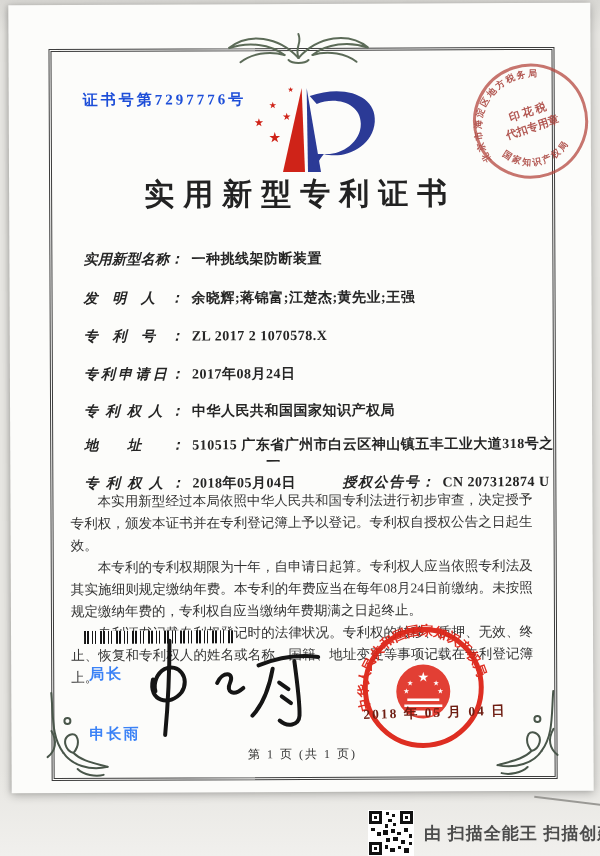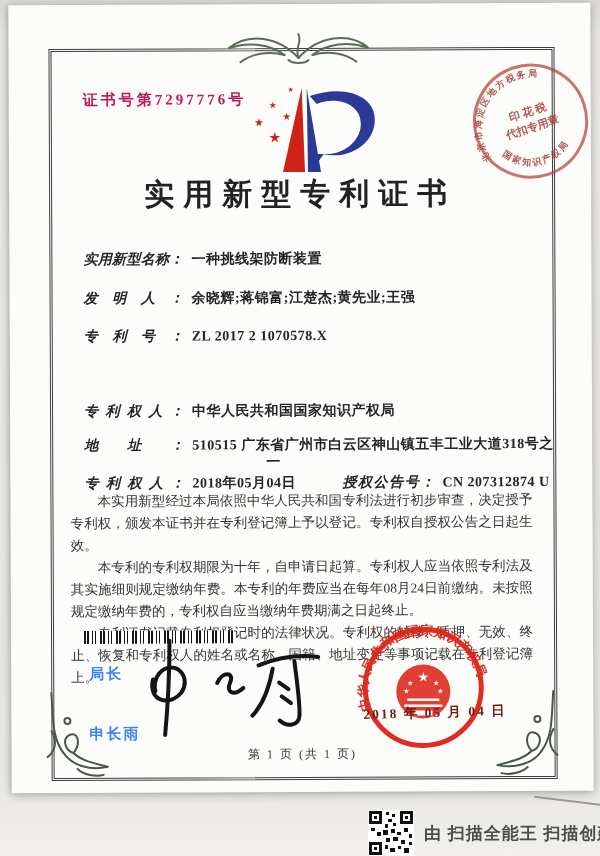--- a/index.html
+++ b/index.html
@@ -14,21 +14,21 @@
     box-shadow:0 2px 10px rgba(0,0,0,.28), -2px 0 4px rgba(0,0,0,.08);
     transform:rotate(-0.25deg);
   }
   .frame{
     position:absolute;left:40px;top:44px;width:500px;height:726px;
     border:3px double #3d3d3d;
   }
   .ornament{position:absolute;pointer-events:none;}
   .cert-no{
     position:absolute;left:74px;top:86px;font-size:15px;font-weight:600;
-    letter-spacing:3px;color:#be185d;white-space:nowrap;
+    letter-spacing:3px;color:#1d4ed8;white-space:nowrap;
   }
   .logo{position:absolute;left:218px;top:70px;width:180px;height:105px;}
   .stamp{
     position:absolute;left:458px;top:52px;width:130px;height:140px;
     transform:rotate(-18deg);opacity:.88;
   }
   .title{
     position:absolute;left:0;top:170px;width:100%;text-align:center;
     font-size:30px;font-weight:700;letter-spacing:9px;color:#222;
   }
@@ -141,20 +141,23 @@
   <div class="title">实用新型专利证书</div>
 
   <div class="row" style="top:246px;">
     <span class="lbl">实用新型名称：</span><span class="val">一种挑线架防断装置</span>
   </div>
   <div class="row" style="top:285px;">
     <span class="lbl">发明人：</span><span class="val">余晓辉;蒋锦富;江楚杰;黄先业;王强</span>
   </div>
   <div class="row" style="top:323px;">
     <span class="lbl">专利号：</span><span class="val">ZL 2017 2 1070578.X</span>
+  </div>
+  <div class="row" style="top:361px;">
+    <span class="lbl">专利申请日：</span><span class="val">2017年08月24日</span>
   </div>
   <div class="row" style="top:398px;">
     <span class="lbl">专利权人：</span><span class="val">中华人民共和国国家知识产权局</span>
   </div>
   <div class="row" style="top:432px;">
     <span class="lbl">地址：</span><span class="val">510515 广东省广州市白云区神山镇五丰工业大道318号之</span>
     <span class="val2">一</span>
   </div>
   <div class="row" style="top:470px;">
     <span class="lbl">专利权人：</span><span class="val">2018年05月04日</span>

